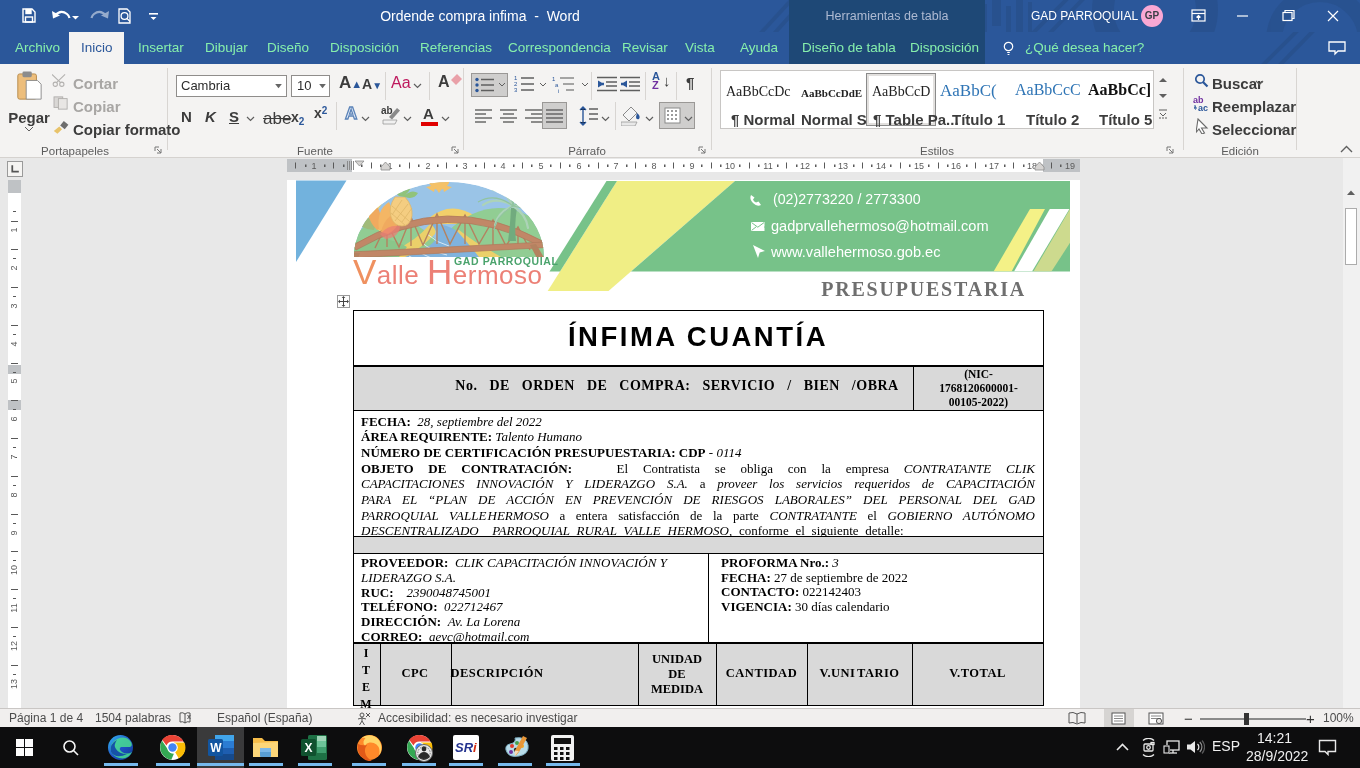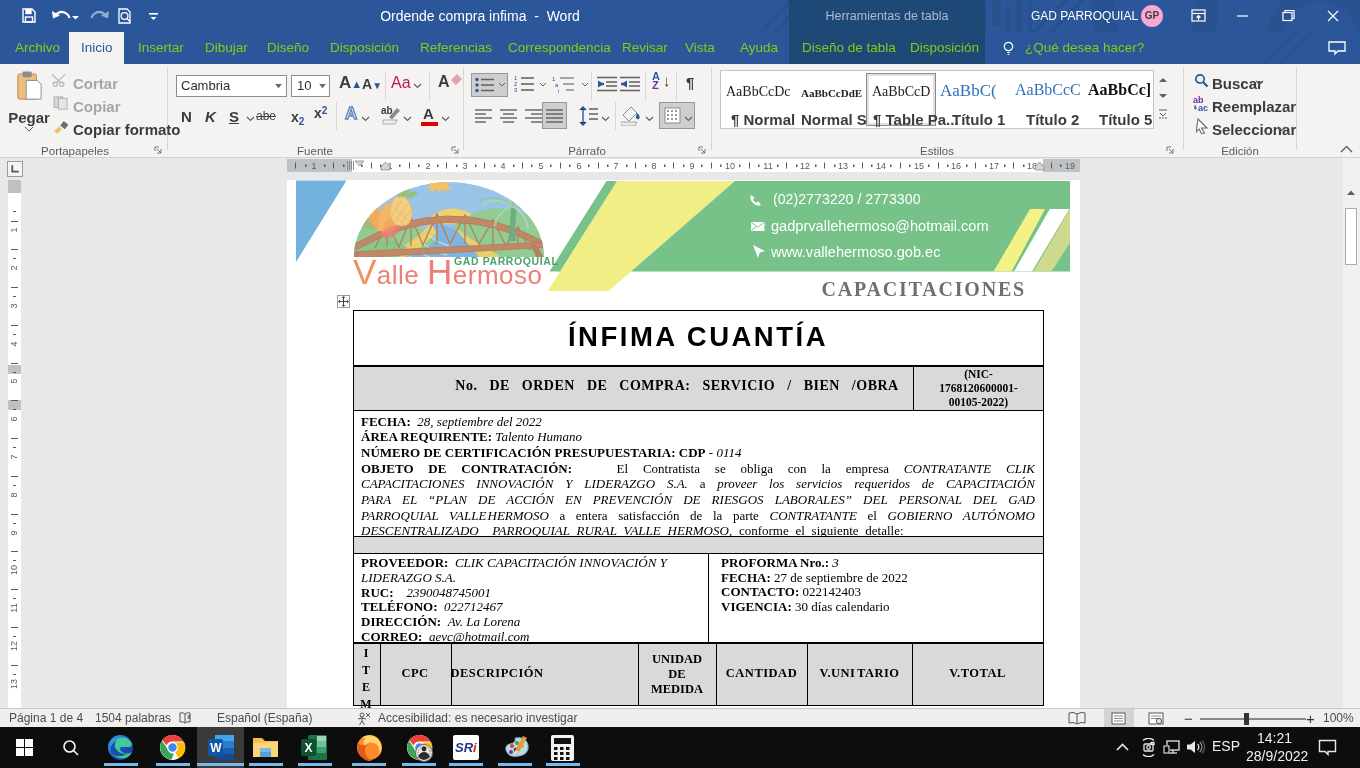--- a/index.html
+++ b/index.html
@@ -3,21 +3,21 @@
 <meta charset="utf-8">
 <style>
   * { margin:0; padding:0; box-sizing:border-box; }
   html,body { width:1360px; height:768px; overflow:hidden; }
   body { font-family:"Liberation Sans", sans-serif; position:relative; background:#e8e8e8; }
   .ab { position:absolute; }
   
   #titlebar { left:0; top:0; width:1360px; height:32px; background:#2b579a; overflow:hidden; }
   #tabrow   { left:0; top:32px; width:1360px; height:32px; background:#2b579a; overflow:hidden; }
   .ttxt { color:#fff; font-size:14px; }
-  .tab  { color:#84cc16; font-size:13.5px; line-height:32px; }
+  .tab  { color:#86efac; font-size:13.5px; line-height:32px; }
   #ctxbg1 { left:789px; top:0; width:196px; height:32px; background:#1e4876; }
   #ctxbg2 { left:789px; top:0; width:196px; height:32px; background:#1e4876; }
   
   #ribbon { left:0; top:64px; width:1360px; height:94px; background:#f4f3f2; border-bottom:1px solid #d5d2cf; overflow:hidden; }
   .gdiv { position:absolute; top:4px; width:1px; height:82px; background:#d8d5d2; }
   .glabel { position:absolute; top:81px; font-size:11.5px; color:#5c5c5c; text-align:center; }
   .glaunch { position:absolute; top:81px; width:11px; height:11px; }
   .btxt { font-size:15px; color:#3c3c3c;font-weight:bold; }
   .gray { color:#a8a6a4; }
   .sel { background:#cfcecd; border:1px solid #9a9896; }
@@ -201,21 +201,21 @@
   <svg class="ab" style="left:448px;top:10px;width:14px;height:13px" viewBox="0 0 14 13">
       <path d="M3,6 l6,-6 5,5 -6,6 z" fill="#e9a0a8"></path>
     </svg>
 
   <div class="ab" style="left:181px;top:44px;font-size:15px;font-weight:bold;color:#3c3c3c">N</div>
   <div class="ab" style="left:205px;top:44px;font-size:15px;font-style:italic;font-weight:bold;color:#3c3c3c">K</div>
   <div class="ab" style="left:229px;top:44px;font-size:15px;font-weight:bold;text-decoration:underline;color:#3c3c3c">S</div>
   <svg class="ab" style="left:246px;top:52px;width:9px;height:6px" viewBox="0 0 9 6">
       <path d="M1,1 l3.5,3.5 3.5,-3.5" stroke="#5f5f5f" fill="none" stroke-width="1.2"></path>
     </svg>
-  <div class="ab" style="left:256px;top:45px;font-size:12px;color:#3c3c3c;text-decoration:line-through">abe</div>
+  <div class="ab" style="left:263px;top:45px;font-size:17px;color:#3c3c3c;text-decoration:line-through">abe</div>
   <div class="ab" style="left:291px;top:45px;font-size:14px;font-weight:bold;color:#3c3c3c">x<span style="font-size:10px;color:#2b579a;vertical-align:-3px">2</span></div>
   <div class="ab" style="left:314px;top:41px;font-size:14px;font-weight:bold;color:#3c3c3c">x<span style="font-size:10px;color:#2b579a;vertical-align:4px">2</span></div>
   <div class="gdiv" style="left:336px;top:38px;height:28px"></div>
   <div class="ab" style="left:345px;top:40px;font-size:17px;font-weight:bold;color:#eaf1fb;-webkit-text-stroke:1.3px #5b83b8">A</div>
   <svg class="ab" style="left:361px;top:52px;width:9px;height:6px" viewBox="0 0 9 6">
       <path d="M1,1 l3.5,3.5 3.5,-3.5" stroke="#5f5f5f" fill="none" stroke-width="1.2"></path>
     </svg>
   <svg class="ab" style="left:381px;top:40px;width:20px;height:21px" viewBox="0 0 20 21">
     <text x="0" y="10" font-size="10" font-weight="bold" fill="#3c3c3c">ab</text>
     <path d="M8,13 l8,-9 3,2.5 -8,9 z" fill="#8a8a8a"></path>
@@ -693,21 +693,21 @@
         <path d="M466,65 l5,13 1.7,-5.5 5.3,-1.5 z"></path>
       </g>
       <g fill="#fff" font-size="15" font-family="Liberation Sans">
         <text x="486" y="24" font-size="14.2">(02)2773220 / 2773300</text>
         <text x="484" y="51" font-size="14.6">gadprvallehermoso@hotmail.com</text>
         <text x="484" y="76.5" font-size="14.6">www.vallehermoso.gob.ec</text>
       </g>
     </svg>
     <div class="ab" style="left:66px;top:72px;width:260px;color:#ec8076;font-size:26px;letter-spacing:0.5px"><span style="font-size:35px;color:#ef9160">V</span>alle <span style="font-size:35px">H</span>ermoso</div>
     <div class="ab" style="left:167px;top:75px;color:#4aa36c;font-size:10.5px;font-weight:bold;letter-spacing:0.6px">GAD PARROQUIAL</div>
-    <div class="ab doc b" style="left:439px;top:98px;width:300px;text-align:right;font-size:20px;color:#6f6f6f;letter-spacing:1.8px">CAPACITACIONES</div>
+    <div class="ab doc b" style="left:439px;top:98px;width:300px;text-align:right;font-size:20px;color:#6f6f6f;letter-spacing:1.8px">PRESUPUESTARIA</div>
 
     <div class="ab" style="left:50px;top:115px;width:13px;height:13px;border:1px solid #9a9a9a;background:#fdfdfd"></div>
     <svg class="ab" style="left:51px;top:116px;width:11px;height:11px" viewBox="0 0 11 11">
       <g stroke="#444" stroke-width="1">
           <line x1="5.5" y1="1" x2="5.5" y2="10"></line>
           <line x1="1" y1="5.5" x2="10" y2="5.5"></line>
         </g>
       <g fill="#444">
           <path d="M5.5,0 l-1.8,2 h3.6 z"></path>
           <path d="M5.5,11 l-1.8,-2 h3.6 z"></path>

